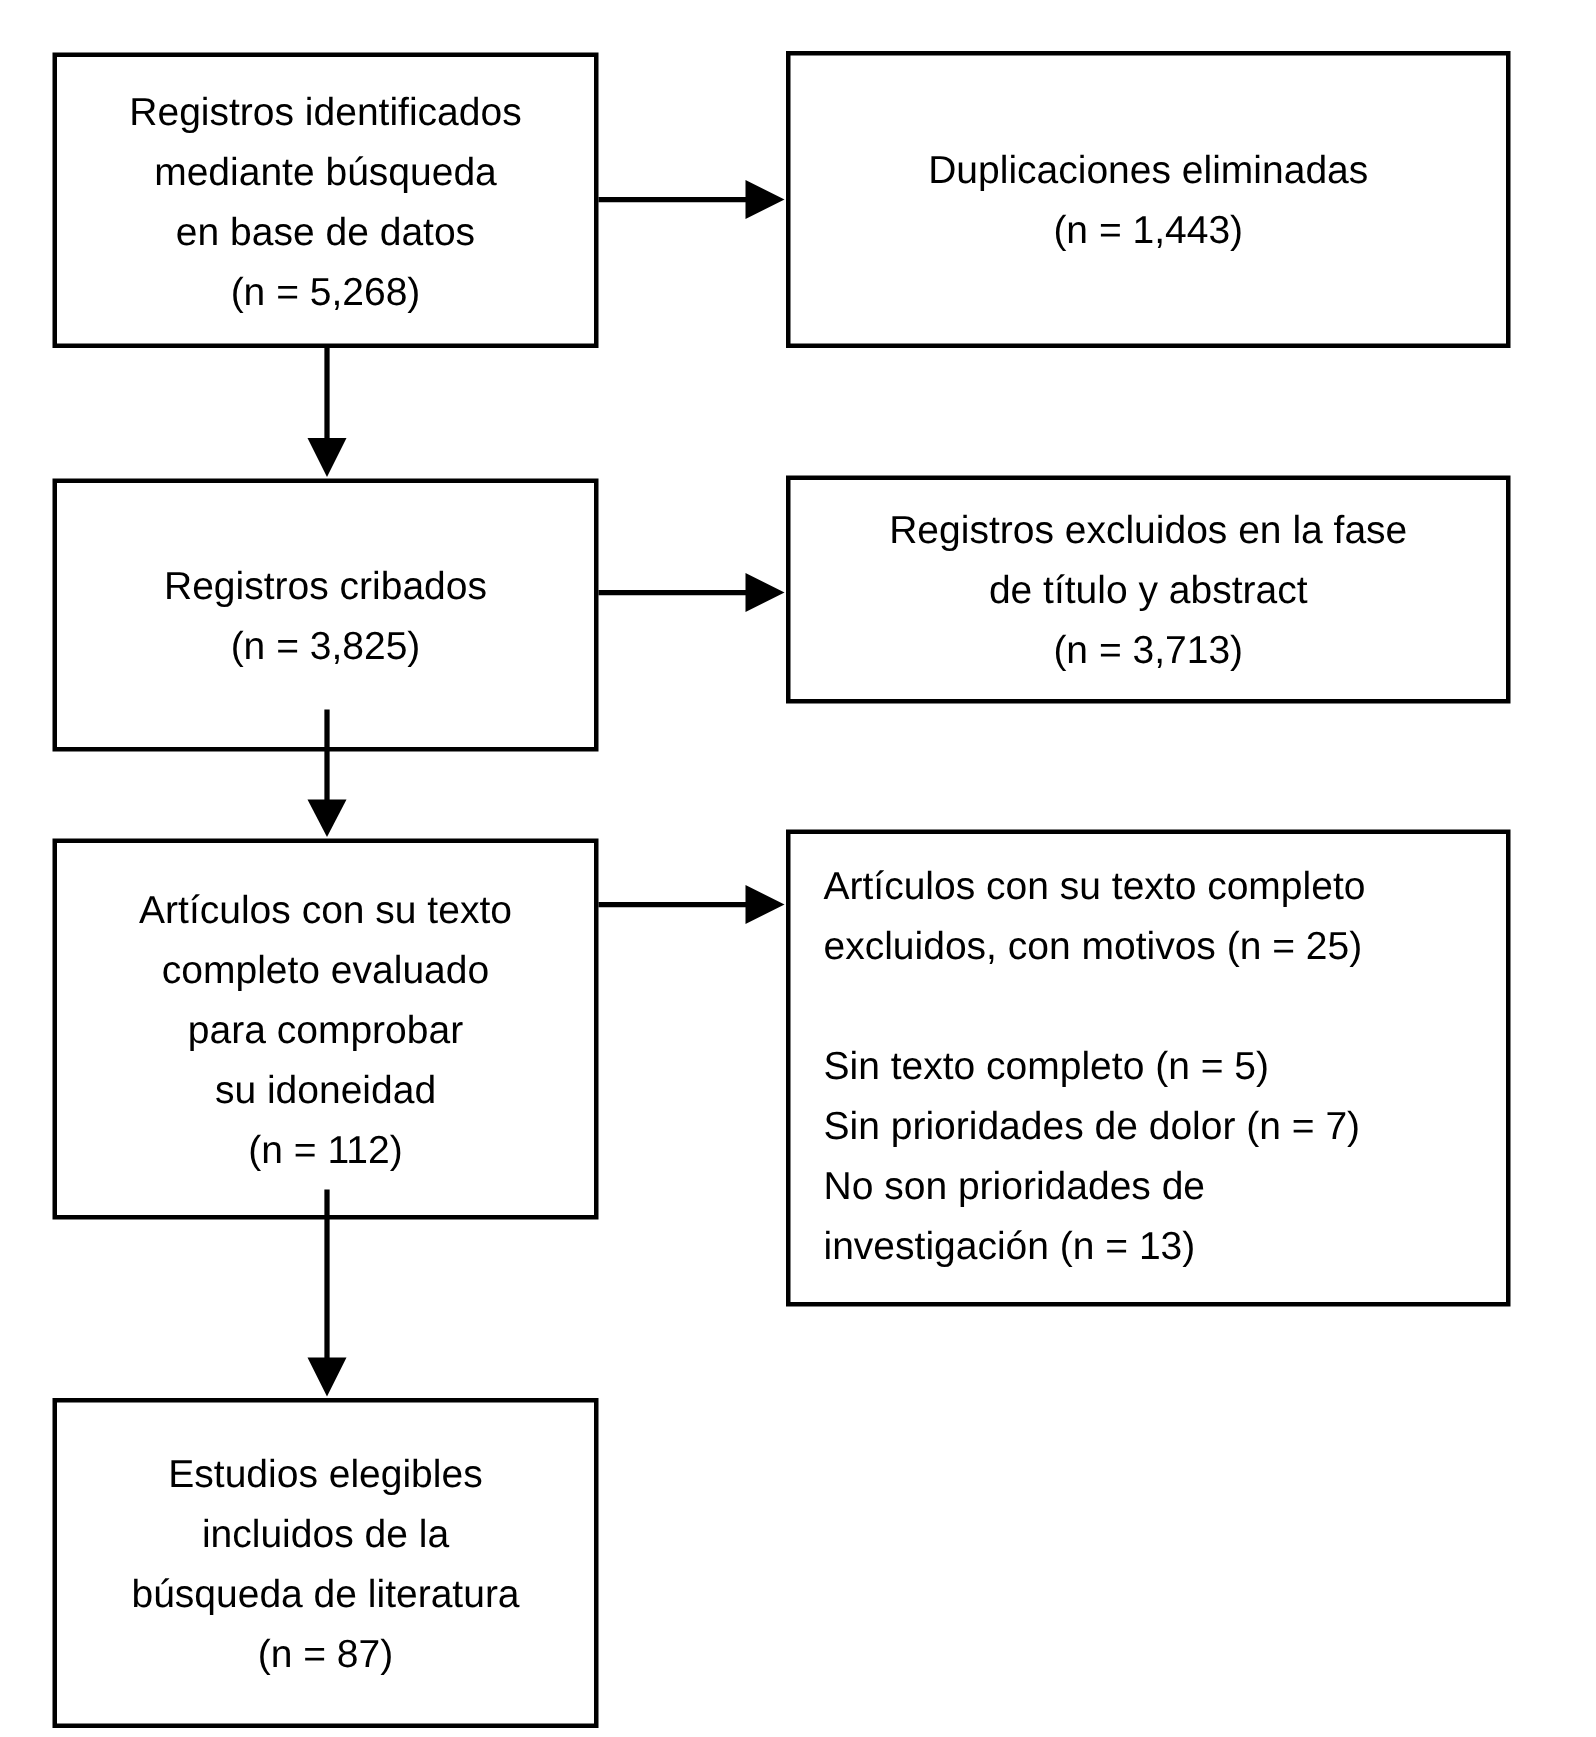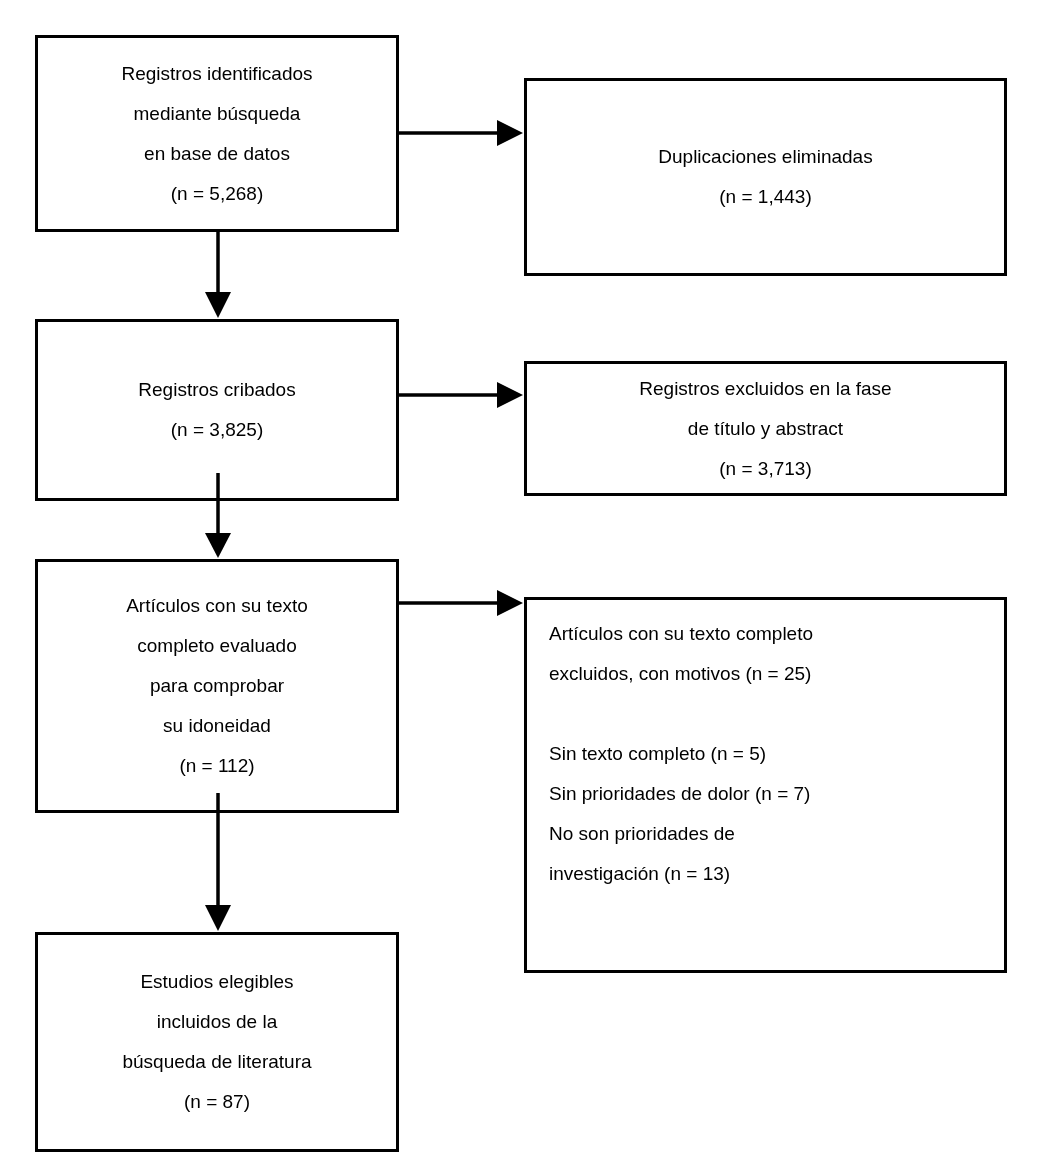--- a/index.html
+++ b/index.html
@@ -20,35 +20,35 @@
     box-sizing: border-box;
     border: 3px solid #000000;
     background: #ffffff;
     display: flex;
     flex-direction: column;
     justify-content: center;
     align-items: center;
   }
   .box-text {
     white-space: pre;
-    font-size: 19px;
+    font-size: 26px;
     line-height: 40px;
     text-align: center;
   }
   
   .col-left  { left: 35px;  width: 364px; }
   
-  .col-right { left: 524px; width: 483px; margin-top: 44px; }
+  .col-right { left: 524px; width: 483px; }
 
   .b1 { top: 35px;  height: 197px; }
   .b2 { top: 34px;  height: 198px; }
   .b3 { top: 319px; height: 182px; }
-  .b4 { top: 317px; height: 135px; }
+  .b4 { top: 317px; height: 152px; }
   .b5 { top: 559px; height: 254px; }
-  .b6 { top: 553px; height: 376px; justify-content: flex-start; align-items: flex-start; padding: 14px 8px 0 22px; }
+  .b6 { top: 553px; height: 318px; justify-content: flex-start; align-items: flex-start; padding: 14px 8px 0 22px; }
   .b6 .box-text { text-align: left; }
   .b7 { top: 932px; height: 220px; }
 
   .arrows {
     position: absolute;
     left: 0; top: 0;
     width: 1064px;
     height: 1158px;
     pointer-events: none;
   }

